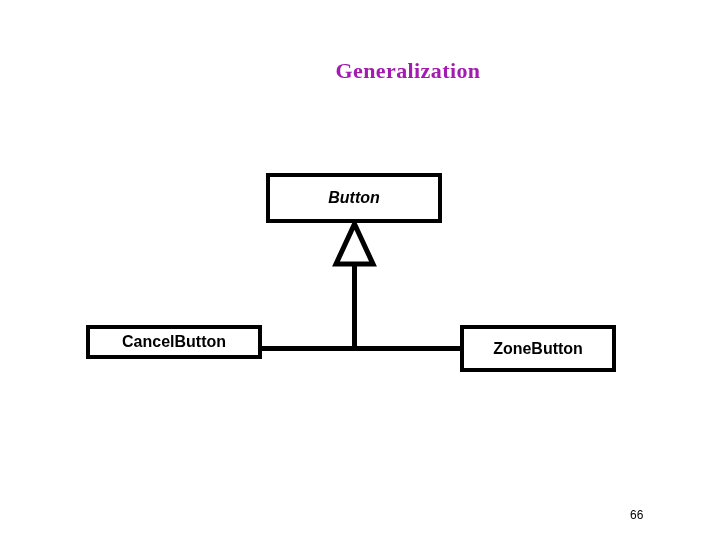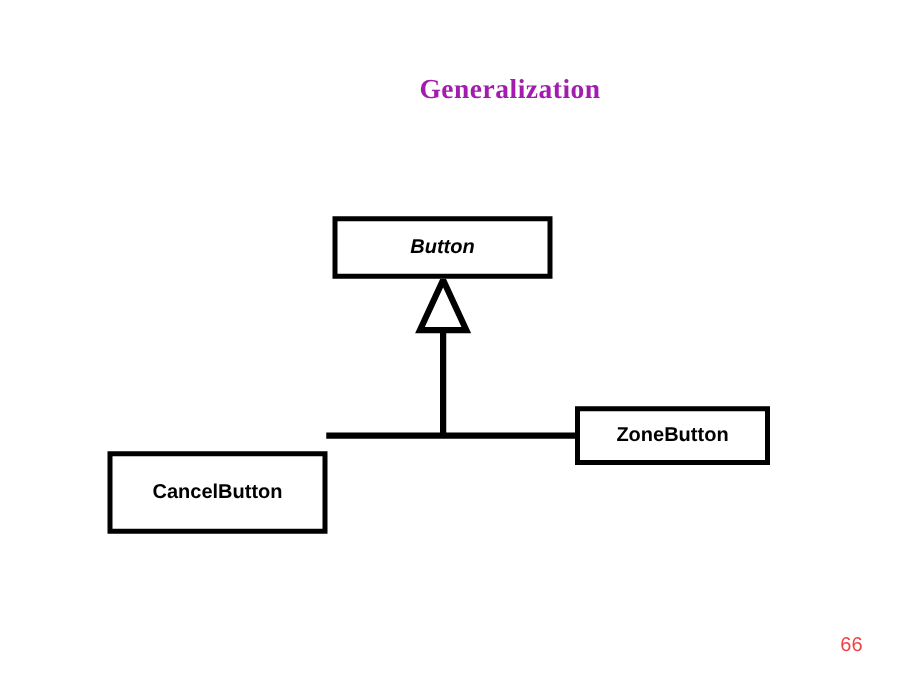--- a/index.html
+++ b/index.html
@@ -61,22 +61,21 @@
     left: 266px;
     top: 173px;
     width: 176px;
     height: 50px;
     justify-content: center;
   }
   #class-cancelbutton {
     left: 86px;
     top: 325px;
     width: 176px;
-    height: 66px;
-    margin-top: 36px;
+    height: 34px;
   }
   #class-zonebutton {
     left: 460px;
     top: 325px;
     width: 156px;
     height: 47px;
   }
 
   
   #generalization-connector {
@@ -87,24 +86,24 @@
     height: 540px;
     pointer-events: none;
   }
 
   
   #page-number {
     position: absolute;
     left: 630px;
     top: 508px;
     width: 60px;
-    text-align: right;
+    text-align: left;
     font-family: "Liberation Sans", sans-serif;
-    font-size: 16px;
-    color: #ef4444;
+    font-size: 12px;
+    color: #000000;
   }
 </style>
 </head>
 <body>
 
 <div id="slide">
 
   <div id="slide-title">Generalization</div>
 
   <svg id="generalization-connector" viewBox="0 0 720 540" width="720" height="540">

